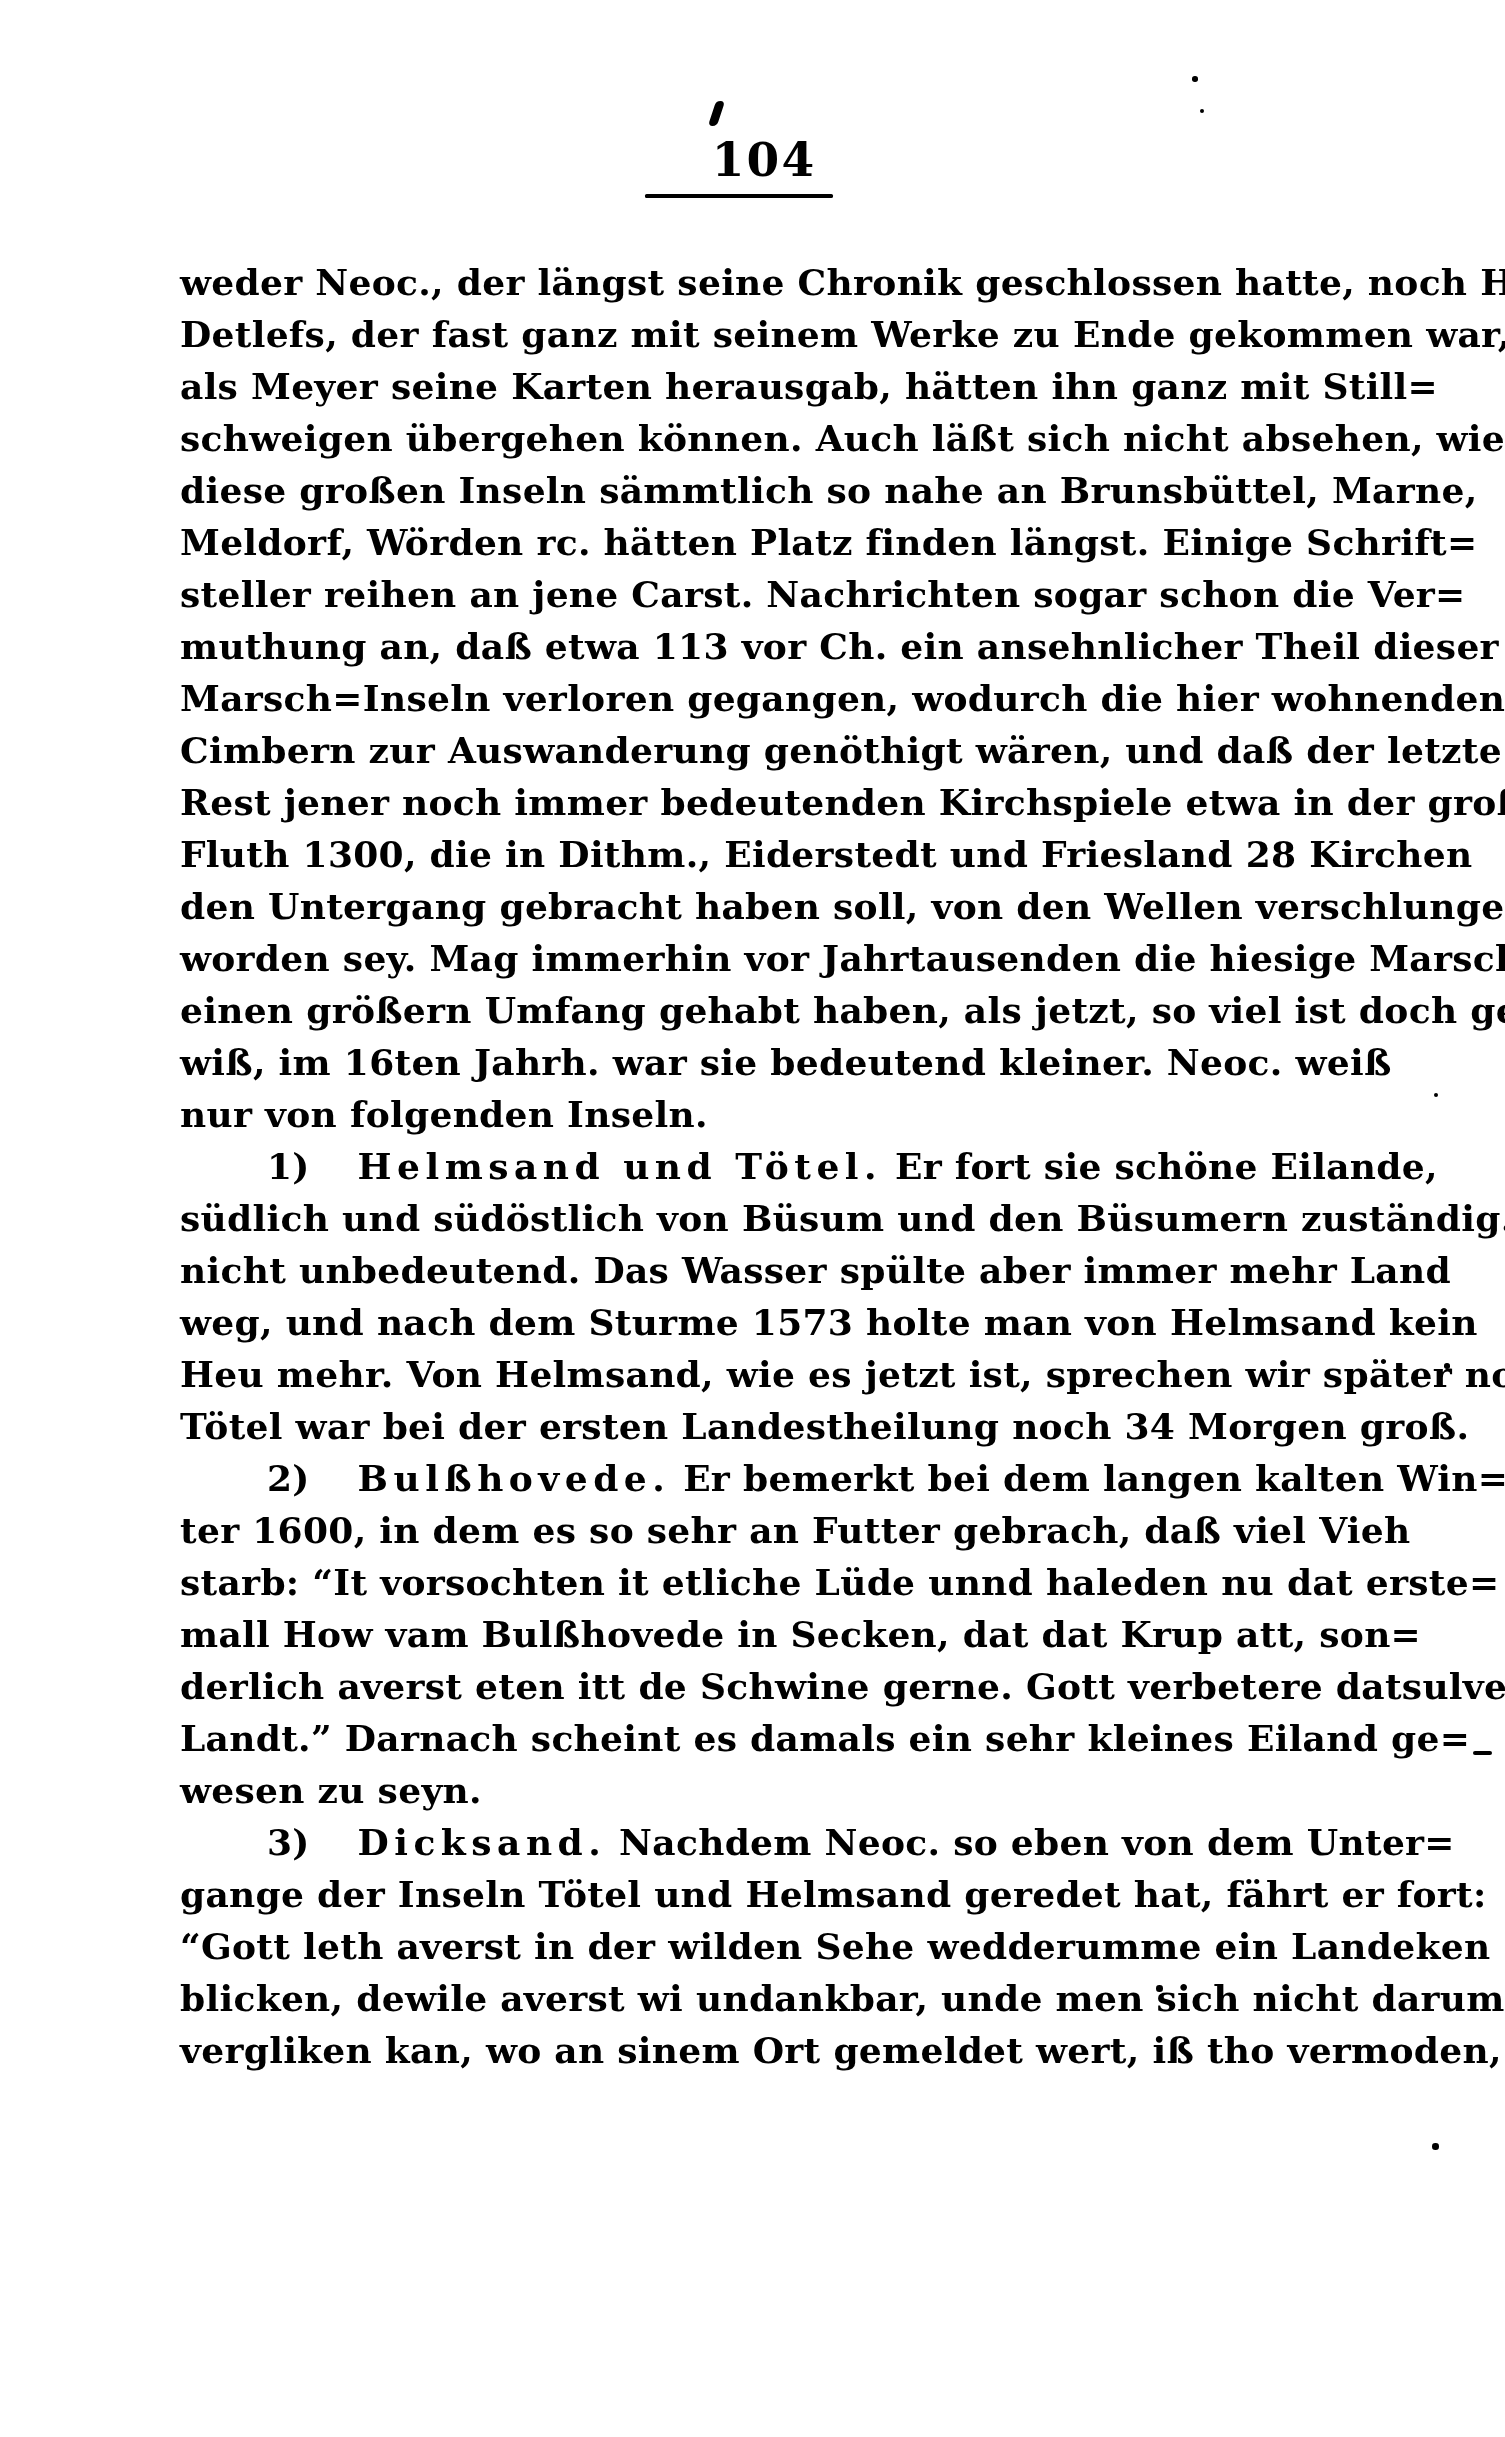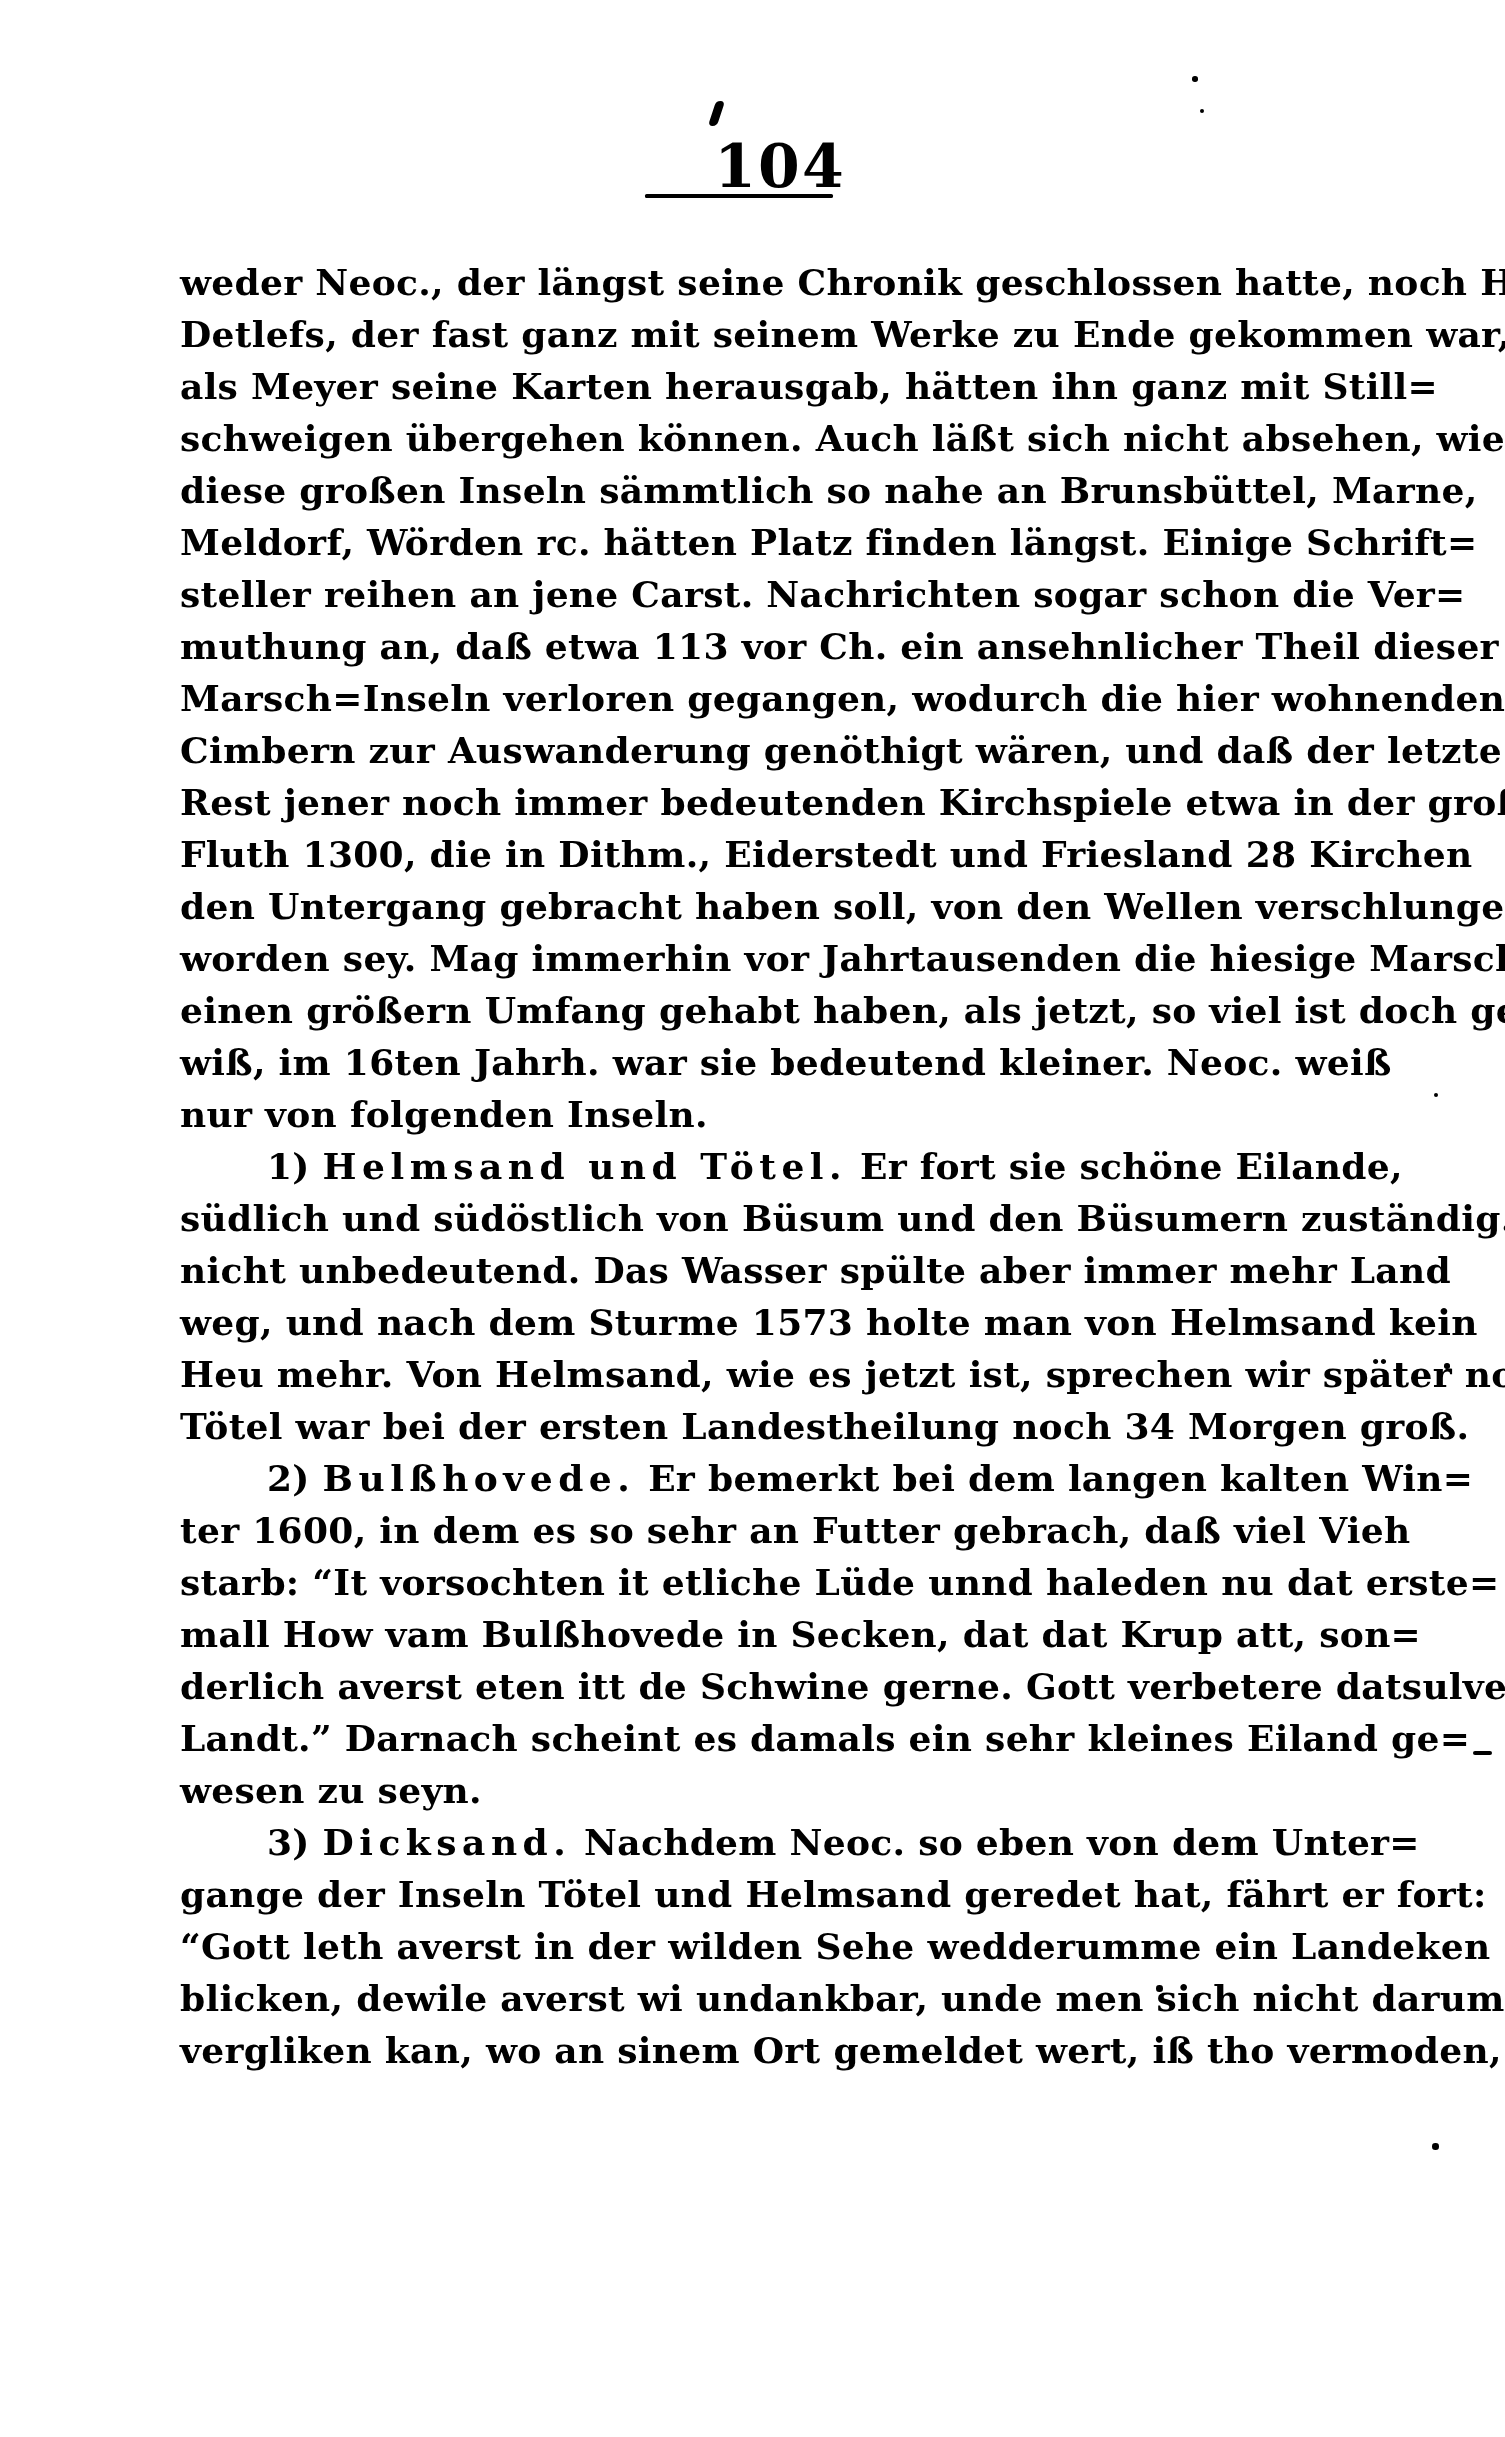--- a/index.html
+++ b/index.html
@@ -26,22 +26,22 @@
       left: 712px; top: 101px;
       width: 8.7px; height: 25px;
       background: #000;
       transform: skewX(-18deg);
       border-radius: 4.4px;
     }
     .page-number {
       position: absolute;
       left: 682px; top: 136px;
       width: 164px;
-      text-align: right;
-      font-size: 60px;
+      text-align: center;
+      font-size: 47px;
       font-weight: bold;
       letter-spacing: 2.2px;
       line-height: 1;
     }
     .header-rule {
       position: absolute;
       left: 645px; top: 194px;
       width: 188px; height: 3.8px;
       background: #000;
       border-radius: 1.6px;
@@ -62,20 +62,21 @@
       letter-spacing: 0.3px;
     }
     .line.last {
       text-align-last: left;
     }
     .line.indent {
       padding-left: 87px;
     }
     .spaced {
       letter-spacing: 5.5px;
+      margin-left: 35px;
     }
     .specks .speck {
       position: absolute;
       background: #000;
       border-radius: 50%;
     }
   </style>
 </head>
 <body>
 

